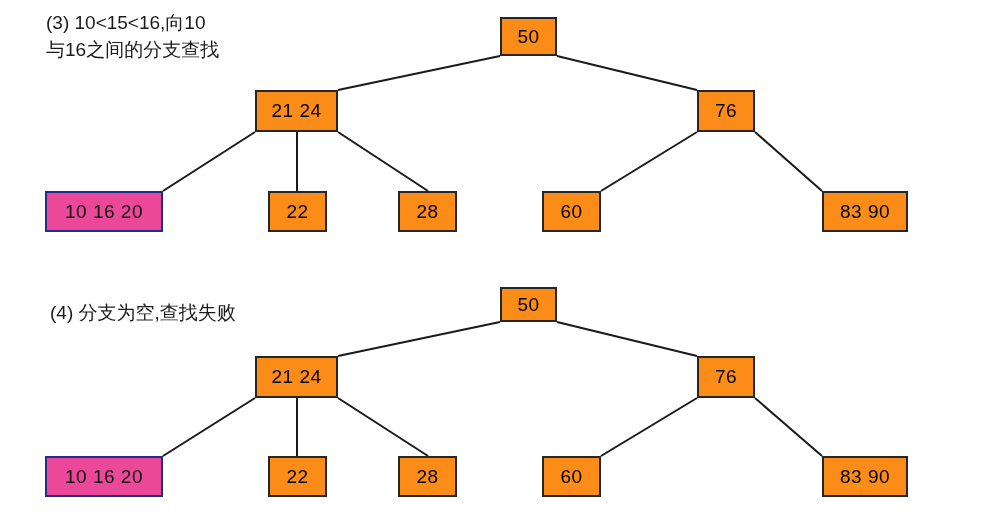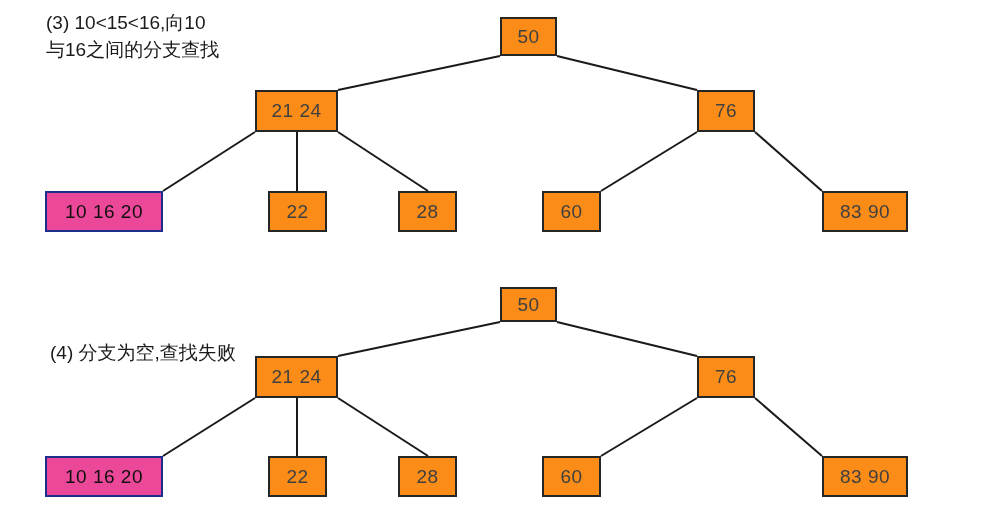--- a/index.html
+++ b/index.html
@@ -30,21 +30,21 @@
     pointer-events: none;
   }
   .node {
     position: absolute;
     box-sizing: border-box;
     border: 2px solid #1a1a1a;
     display: flex;
     align-items: center;
     justify-content: center;
     font-size: 19px;
-    color: #404040;
+    color: #000000;
     letter-spacing: 0.5px;
     white-space: pre;
     z-index: 3;
   }
   .node.orange {
     background: #fa8c17;
     border-color: #262626;
   }
   .node.blue {
     background: #ec4899;
@@ -110,21 +110,21 @@
   <div class="node blue" style="left:45px; top:191px; width:118px; height:41px;">10 16 20</div>
 
   <div class="node orange" style="left:268px; top:191px; width:59px; height:41px;">22</div>
 
   <div class="node orange" style="left:398px; top:191px; width:59px; height:41px;">28</div>
 
   <div class="node orange" style="left:542px; top:191px; width:59px; height:41px;">60</div>
 
   <div class="node orange" style="left:822px; top:191px; width:86px; height:41px;">83 90</div>
 
-  <div class="caption" style="left:50px; top:300px;margin-top:40px;">(4) 分支为空,查找失败</div>
+  <div class="caption" style="left:50px; top:300px;">(4) 分支为空,查找失败</div>
 
   <div class="node orange" style="left:500px; top:287px; width:57px; height:35px;">50</div>
 
   <div class="node orange" style="left:255px; top:356px; width:83px; height:42px;">21 24</div>
 
   <div class="node orange" style="left:697px; top:356px; width:58px; height:42px;">76</div>
 
   <div class="node blue" style="left:45px; top:456px; width:118px; height:41px;">10 16 20</div>
 
   <div class="node orange" style="left:268px; top:456px; width:59px; height:41px;">22</div>

